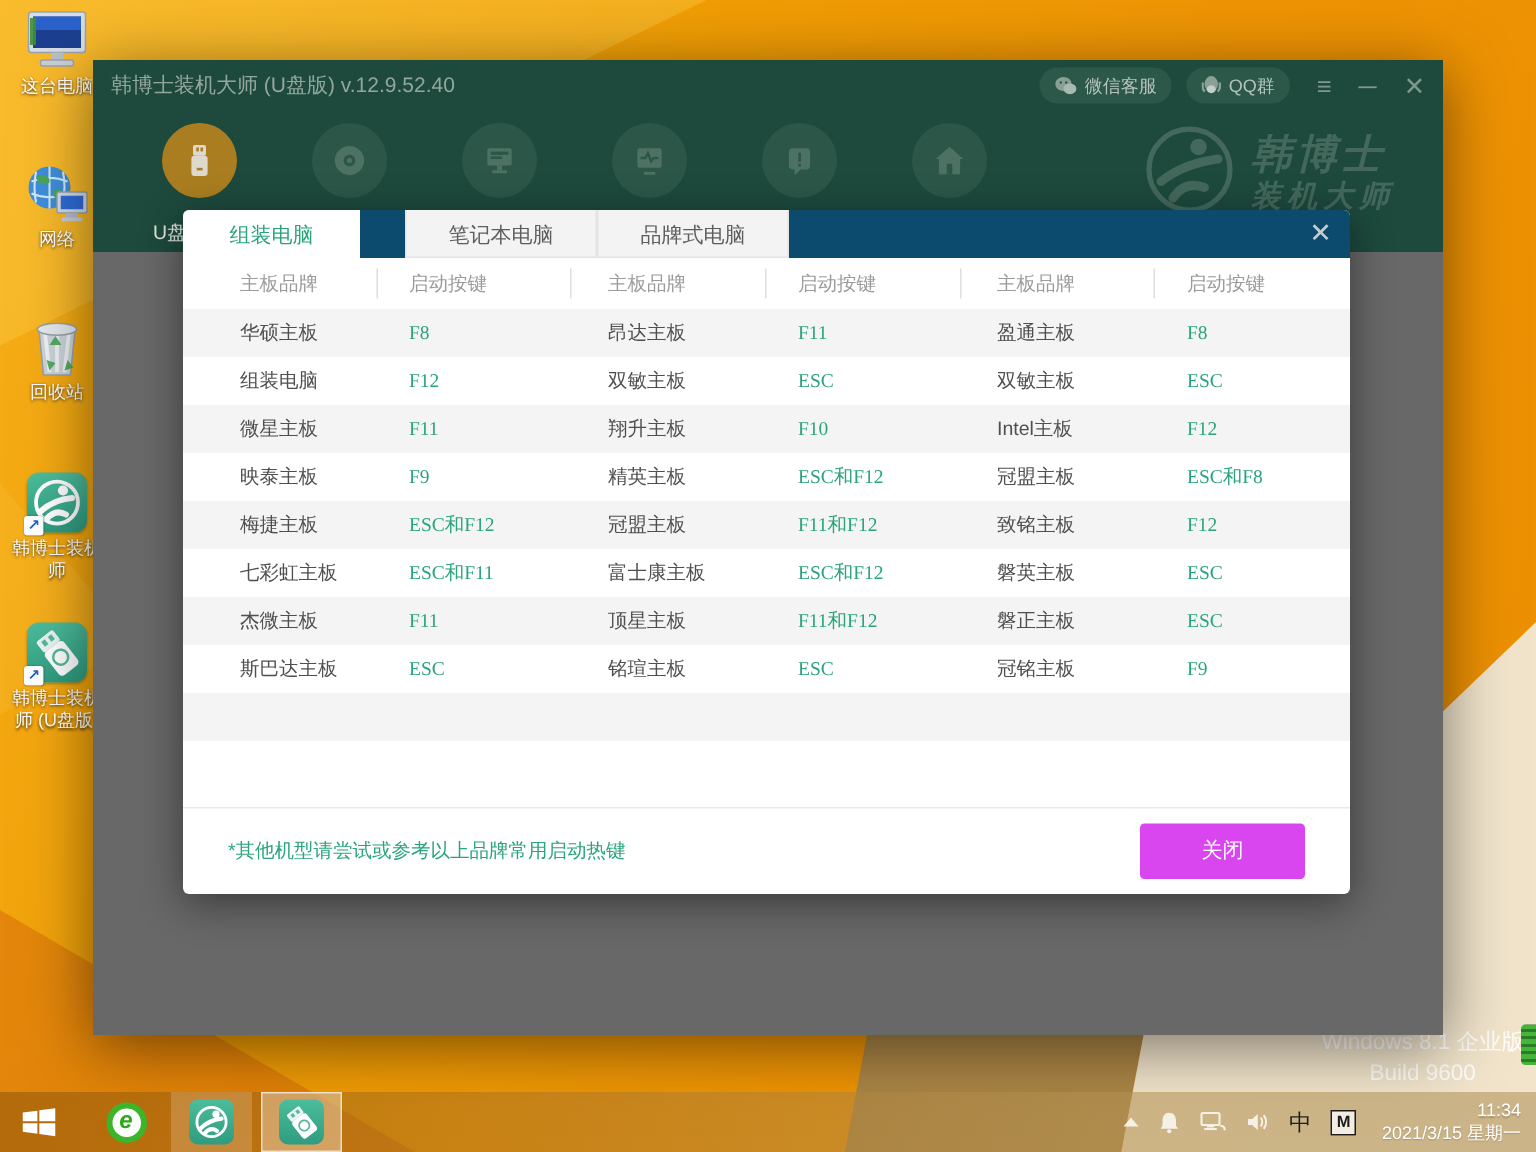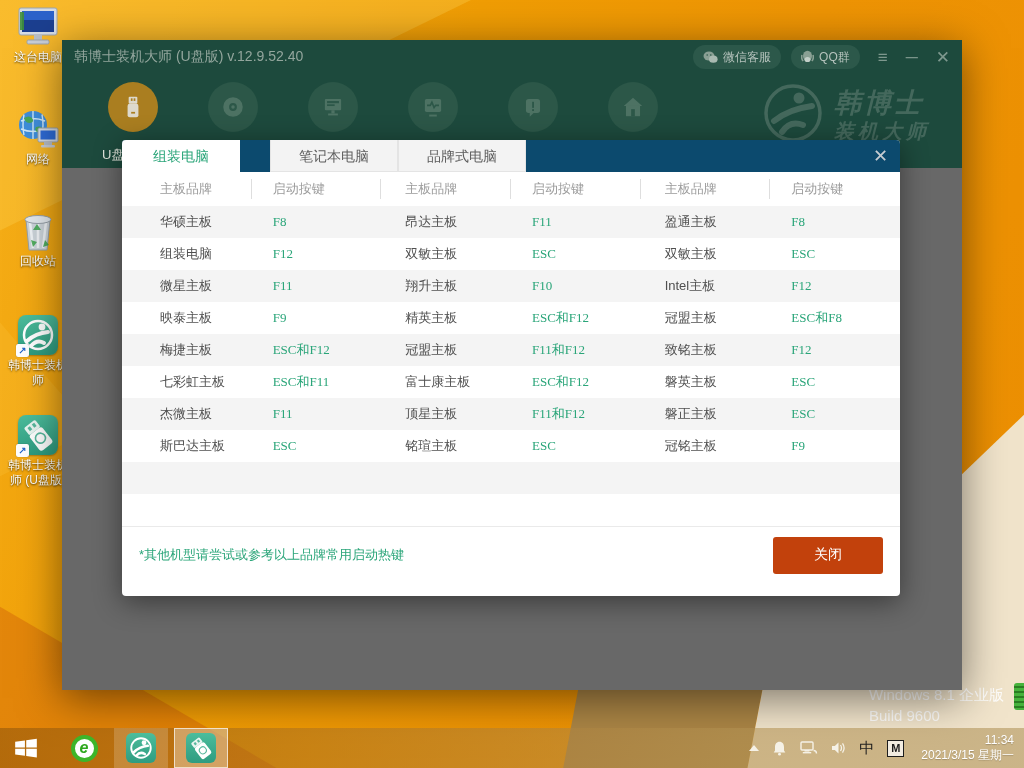--- a/index.html
+++ b/index.html
@@ -69,28 +69,28 @@
   .thead > div { position:relative; }
   .thead > div:not(:last-child)::after { content:""; position:absolute; right:0; top:-1px;
            height:20px; width:1px; background:#dedede; }
   .c0 { padding-left:38px; } .c1,.c3,.c5 { padding-left:21px; } .c2,.c4 { padding-left:24px; }
 
   .t-row { display:grid; grid-template-columns:repeat(6,1fr); height:32px; align-items:center; font-size:13px; }
   .t-row.odd { background:#f4f4f4; }
   .t-row .brand { color:#4f4f4f; }
   .t-row .key { color:#2aa579;font-family:Liberation Serif, serif; }
 
-  .t-footer { border-top:1px solid #eaeaea; height:57px; display:flex;
-              align-items:center; justify-content:space-between; padding:0 17px; }
+  .t-footer { margin-top:12px; border-top:1px solid #eaeaea; height:57px; display:flex;
+              align-items:center; justify-content:space-between; padding:0 30px; }
   .note { color:#2aa579; font-size:13px; }
-  .close-btn { width:110px; height:37px; background:#c2410c; color:#fff; font-size:14px;
+  .close-btn { width:110px; height:37px; background:#d946ef; color:#fff; font-size:14px;
                border:none; border-radius:3px; cursor:pointer; font-family:inherit; }
 
   
-  .watermark { position:absolute; right:20px; top:684px; text-align:left; color:rgba(255,255,255,.92);
+  .watermark { position:absolute; right:8px; top:684px; text-align:center; color:rgba(255,255,255,.92);
                font-size:15px; line-height:21px; z-index:2; }
   .edge-widget { position:absolute; right:0; top:683px; width:10px; height:27px; z-index:3;
                  border-radius:3px 0 0 3px;
                  background:repeating-linear-gradient(180deg,#46b33c 0 3px,#2a7d22 3px 5px); }
 
   
   .taskbar { position:absolute; left:0; bottom:0; width:1024px; height:40px; z-index:5;
              display:flex; align-items:center;
              background:linear-gradient(90deg,rgba(141,85,12,.55) 0%,rgba(165,110,35,.52) 30%,rgba(178,145,82,.58) 72%,rgba(175,146,88,.58) 100%); }
   .tb-btn { height:40px; display:flex; align-items:center; justify-content:center; cursor:pointer; }

